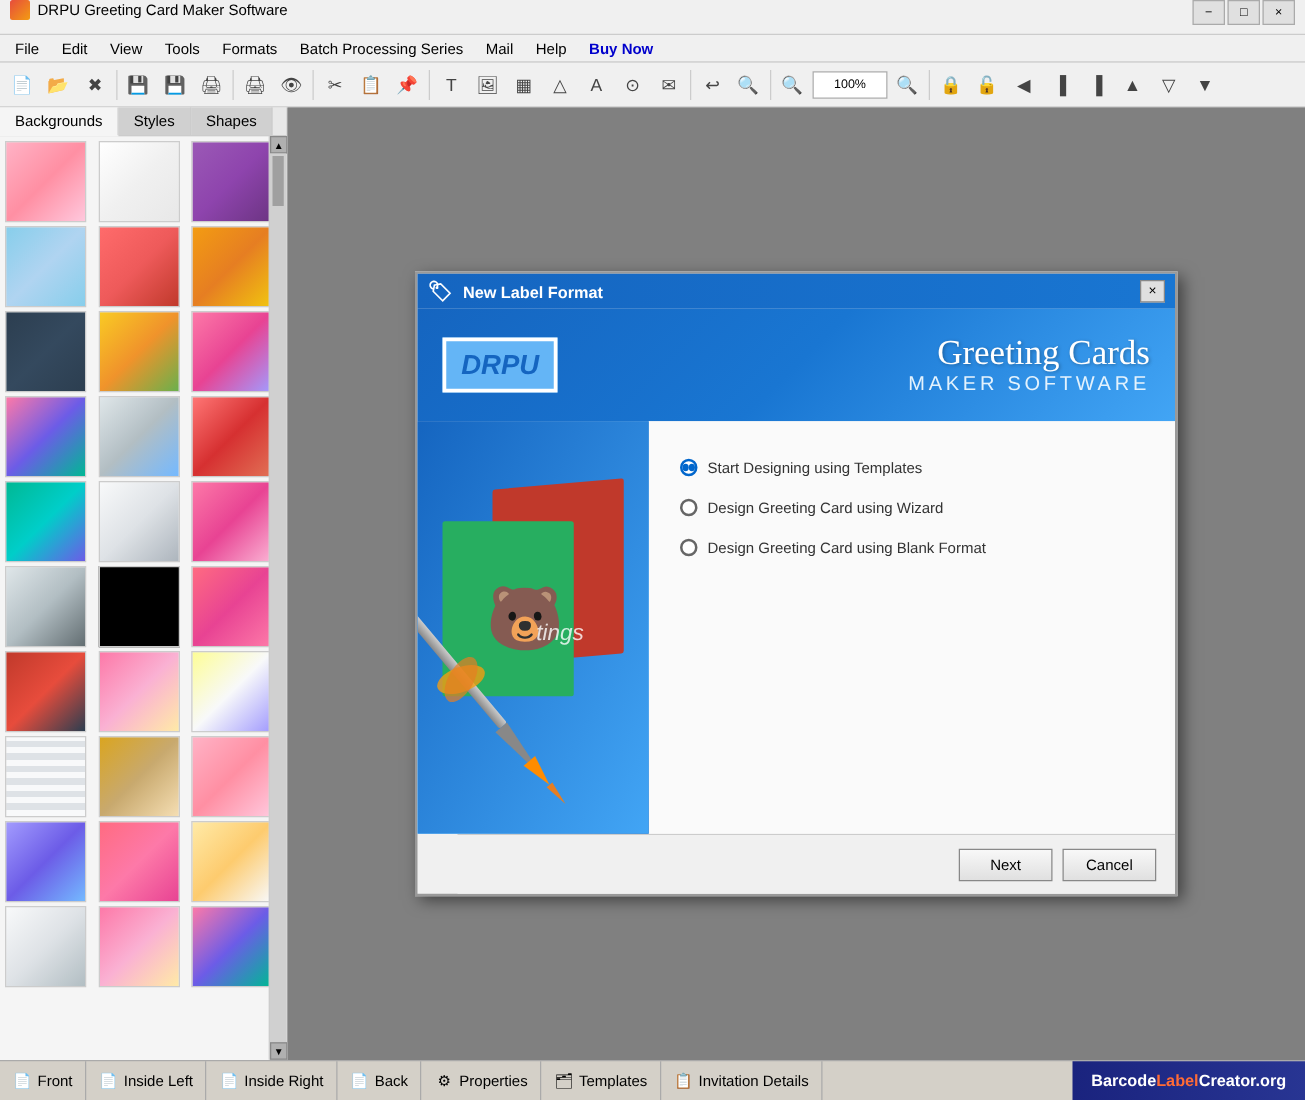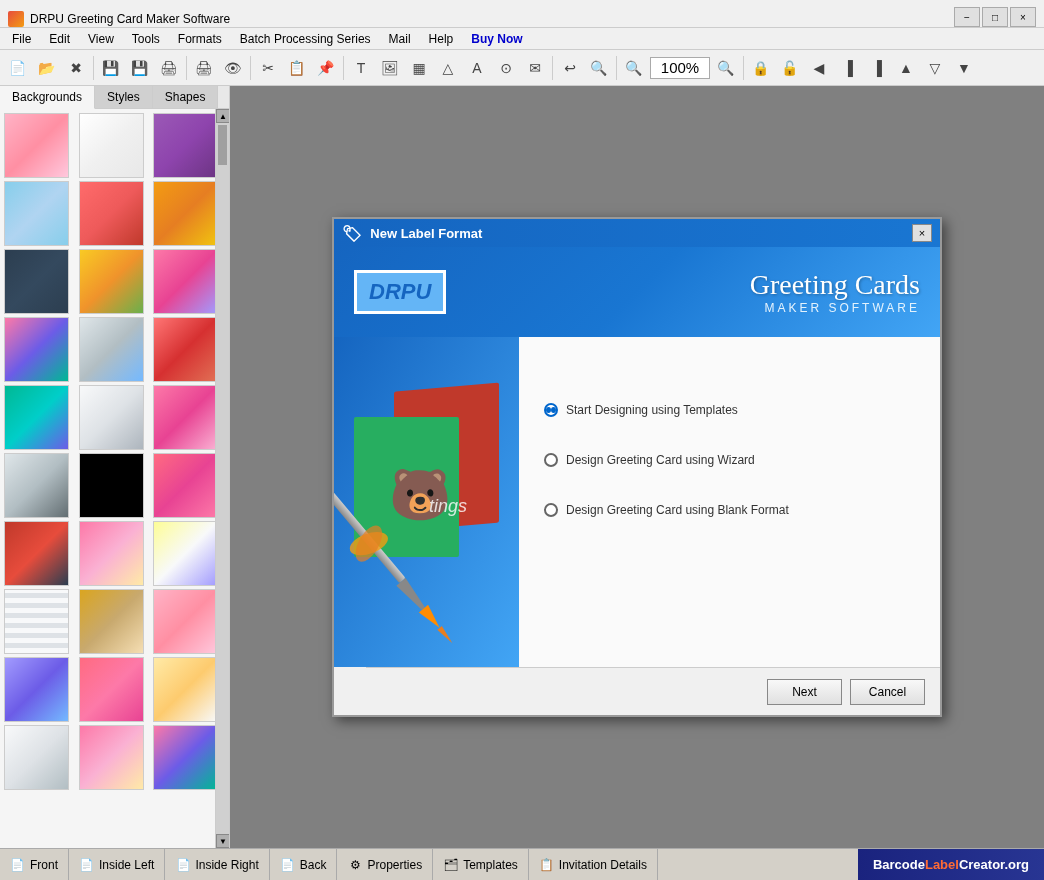--- a/index.html
+++ b/index.html
@@ -3,21 +3,21 @@
   <meta charset="utf-8">
   <style>
     * { margin: 0; padding: 0; box-sizing: border-box; }
     body { width: 1044px; height: 880px; overflow: hidden; font-family: 'Segoe UI', Tahoma, sans-serif; font-size: 12px; background: #808080; }
 
     
     .title-bar {
       background: #f0f0f0;
       height: 28px;
       display: flex;
-      align-items: flex-end;
+      align-items: flex-start;
       padding: 0 8px;
       border-bottom: 1px solid #ccc;
       justify-content: space-between;
     }
     .title-bar-left { display: flex; align-items: center; gap: 6px; }
     .title-bar-icon { width: 16px; height: 16px; background: linear-gradient(135deg, #e74c3c, #f39c12); border-radius: 2px; }
     .title-bar-title { font-size: 12px; color: #000; }
     .title-bar-buttons { display: flex; gap: 2px; }
     .title-btn { width: 26px; height: 20px; background: #e0e0e0; border: 1px solid #aaa; font-size: 10px; cursor: pointer; display: flex; align-items: center; justify-content: center; }
 
@@ -56,21 +56,21 @@
       cursor: pointer;
       display: flex; align-items: center; justify-content: center;
       font-size: 14px;
       color: #444;
     }
     .tool-separator { width: 1px; height: 24px; background: #ccc; margin: 0 2px; }
     .zoom-control {
       display: flex; align-items: center; gap: 2px;
     }
     .zoom-input {
-      width: 60px; height: 22px; border: 1px solid #aaa; font-size: 15px; text-align: center;
+      width: 60px; height: 22px; border: 1px solid #aaa; font-size: 10px; text-align: center;
     }
 
     
     .main-layout {
       display: flex;
       height: calc(880px - 28px - 22px - 36px - 32px);
     }
 
     
     .left-panel {
@@ -213,21 +213,21 @@
       color: #1565C0;
       font-style: italic;
     }
     .greeting-cards-text {
       font-family: cursive;
       color: white;
       font-size: 28px;
       text-shadow: 1px 1px 3px rgba(0,0,0,0.3);
     }
     .greeting-cards-sub {
-      font-size: 12px;
+      font-size: 16px;
       letter-spacing: 3px;
       color: #e3f2fd;
     }
     .dialog-body {
       display: flex;
       height: 330px;
     }
     .dialog-image {
       width: 185px;
       background: linear-gradient(135deg, #1565C0 0%, #1976D2 30%, #42A5F5 70%, #1976D2 100%);
@@ -246,21 +246,20 @@
       font-size: 13px;
       color: #333;
       margin-bottom: 25px;
     }
     .radio-option {
       display: flex;
       align-items: center;
       gap: 8px;
       margin-bottom: 18px;
       cursor: pointer;
-      margin-top: 36px;
     }
     .radio-btn {
       width: 14px; height: 14px;
       border-radius: 50%;
       border: 2px solid #666;
       display: flex; align-items: center; justify-content: center;
       background: white;
     }
     .radio-btn.selected {
       border-color: #0066cc;

